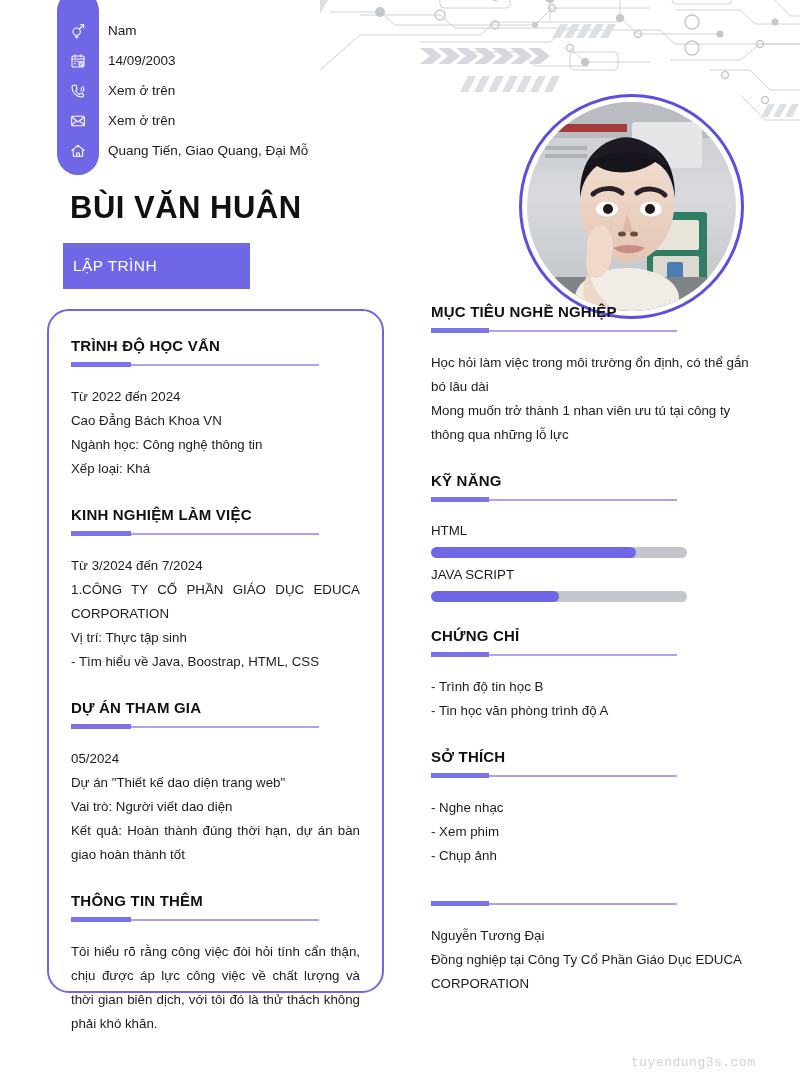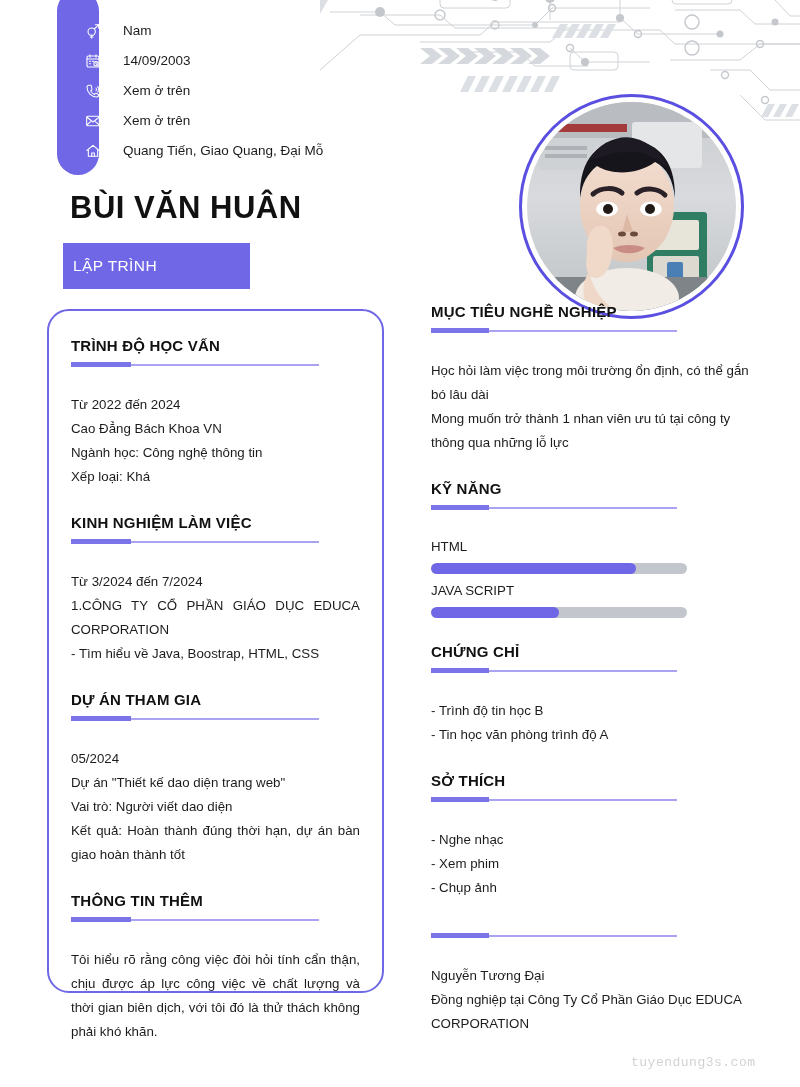--- a/index.html
+++ b/index.html
@@ -18,21 +18,21 @@
   
   .header { position: absolute; top: 0; left: 0; width: 800px; height: 290px; }
 
   .contact-bar {
     position: absolute; left: 57px; top: -10px;
     width: 42px; height: 185px;
     background: #6f67e6;
     border-radius: 21px;
   }
   .contact-list { position: absolute; left: 57px; top: 16px; width: 340px; }
-  .contact-row { display: flex; align-items: center; height: 30px; margin-bottom: 0px; margin-left: 15px; }
+  .contact-row { display: flex; align-items: center; height: 30px; margin-bottom: 0px; }
   .contact-icon {
     width: 42px; min-width: 42px; height: 30px;
     display: flex; align-items: center; justify-content: center;
   }
   .contact-icon svg { width: 16px; height: 16px; display: block; }
   .contact-text {
     font-size: 13.5px; color: #1c1c1c; padding-left: 9px;
     line-height: 30px; white-space: nowrap;
   }
 
@@ -82,21 +82,21 @@
   .sect-rule { position: relative; height: 10px; margin-top: 7px; }
   .sect-rule .thin { position: absolute; left: 0; top: 3px; height: 2px; background: #a9a3f2; }
   .sect-rule .thick { position: absolute; left: 0; top: 1px; height: 5px; background: #7b73e8; }
 
   .L .thin { width: 248px; } .L .thick { width: 60px; }
   .R .thin { width: 246px; } .R .thick { width: 58px; }
 
   .body-line { font-size: 13.3px; line-height: 24px; color: #1c1c1c; }
   .body-line.b { font-weight: normal; }
   .just { text-align: justify; }
-  .block { margin-top: 22px; }
+  .block { margin-top: 14px; }
   .gap { height: 21px; }
 
   
   .skill-label { font-size: 13.3px; line-height: 22px; color: #1c1c1c; margin-top: 6px; }
   .bar-track {
     width: 256px; height: 11px; background: #c3c6cc;
     border-radius: 6px; margin-top: 5px; position: relative; overflow: hidden;
   }
   .bar-fill { height: 11px; background: #6f67e6; border-radius: 6px; }
 
@@ -321,20 +321,21 @@
 
     <div class="sect">
       <div class="sect-title">KINH NGHIỆM LÀM VIỆC</div>
       <div class="sect-rule L">
           <span class="thin"></span>
           <span class="thick"></span>
         </div>
       <div class="block">
         <div class="body-line b">Từ 3/2024 đến 7/2024</div>
         <div class="body-line b just">1.CÔNG TY CỔ PHẦN GIÁO DỤC EDUCA CORPORATION</div>
+        <div class="body-line">Vị trí: Thực tập sinh</div>
         <div class="body-line">- Tìm hiểu về Java, Boostrap, HTML, CSS</div>
       </div>
     </div>
 
     <div class="gap"></div>
 
     <div class="sect">
       <div class="sect-title">DỰ ÁN THAM GIA</div>
       <div class="sect-rule L">
           <span class="thin"></span>

